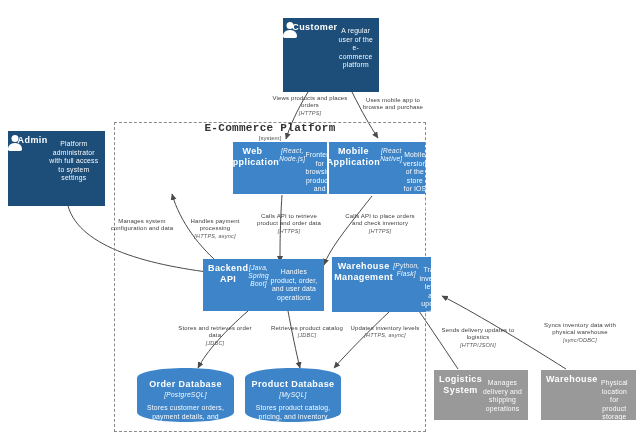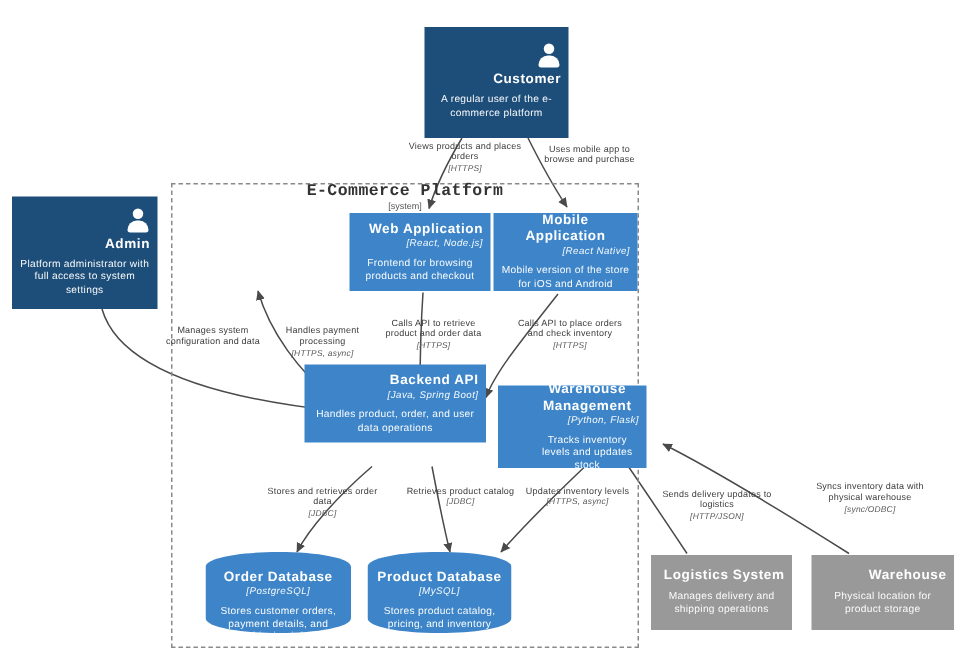--- a/index.html
+++ b/index.html
@@ -2,22 +2,22 @@
 <html><head>
 <meta charset="utf-8">
 <title>C4 Container Diagram</title>
 <style>
   html,body{margin:0;padding:0;background:#ffffff;}
   body{width:644px;height:447px;position:relative;overflow:hidden;
        font-family:"Liberation Sans","DejaVu Sans",sans-serif;}
   #canvas{position:absolute;inset:0;width:644px;height:447px;}
   svg.edges{position:absolute;left:0;top:0;width:644px;height:447px;pointer-events:none;}
 
-  .node{position:absolute;box-sizing:border-box;display:flex;flex-direction:column;
-        align-items:flex-end;justify-content:center;text-align:center;color:#ffffff;
+  .node{position:absolute;box-sizing:border-box;display:flex;flex-direction:row;
+        align-items:flex-start;justify-content:center;text-align:center;color:#ffffff;
         padding:4px 5px;}
   .node .title{font-size:9px;font-weight:bold;letter-spacing:.4px;line-height:11px;}
   .node .tech{font-size:6.5px;font-style:italic;letter-spacing:.3px;line-height:8px;
               margin-top:1px;opacity:.95;}
   .node .desc{font-size:6.8px;line-height:8.6px;letter-spacing:.2px;margin-top:5px;
               opacity:.97;}
 
   .person{background:#1d4e79;}
   .container-node{background:#3d85c8;}
   .ext{background:#999999;}
@@ -100,21 +100,21 @@
     <div class="tech">[React, Node.js]</div>
     <div class="desc">Frontend for browsing products and checkout</div>
   </div>
 
   <div class="node container-node" style="left:329px;top:142px;width:96px;height:52px;">
     <div class="title">Mobile Application</div>
     <div class="tech">[React Native]</div>
     <div class="desc">Mobile version of the store for iOS and Android</div>
   </div>
 
-  <div class="node container-node" style="left:203px;top:243px;width:121px;height:52px;">
+  <div class="node container-node" style="left:203px;top:259px;width:121px;height:52px;">
     <div class="title">Backend API</div>
     <div class="tech">[Java, Spring Boot]</div>
     <div class="desc">Handles product, order, and user data operations</div>
   </div>
 
   <div class="node container-node" style="left:332px;top:257px;width:99px;height:55px;padding-left:25px;">
     <div class="title">Warehouse Management</div>
     <div class="tech">[Python, Flask]</div>
     <div class="desc">Tracks inventory levels and updates stock</div>
   </div>

